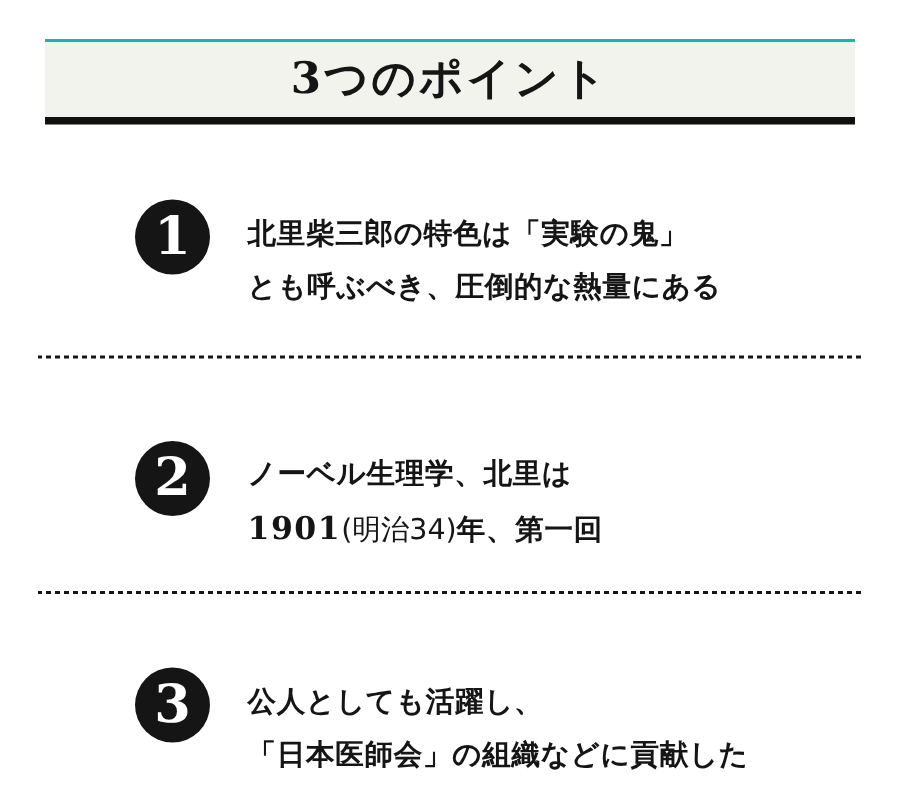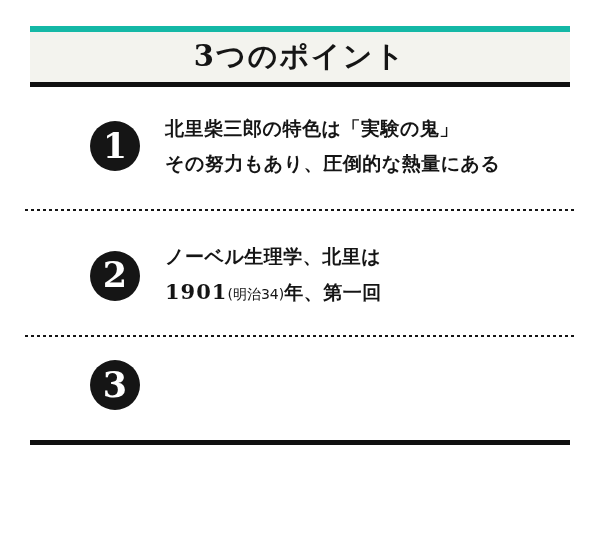--- a/index.html
+++ b/index.html
@@ -12,21 +12,21 @@
     background: #ffffff;
     overflow: hidden;
     font-family: "DejaVu Sans", "Liberation Sans", sans-serif;
     color: #151515;
   }
   .panel {
     margin: 26px 30px 0 30px;
   }
   .header {
     background: #f3f3ee;
-    border-top: 6px solid #14b8a6;
+    border-top: 2px solid #14b8a6;
     border-bottom: 5px solid #101010;
     height: 50px;
     display: flex;
     align-items: center;
     justify-content: center;
   }
   .title {
     margin: 0;
     font-family: "DejaVu Serif", "Liberation Serif", serif;
     font-size: 29px;
@@ -57,33 +57,34 @@
     font-weight: 700;
     line-height: 1;
   }
   .badge span { transform: translateY(-1px); }
   .text {
     margin-left: 25px;
     font-size: 19px;
     font-weight: 700;
     line-height: 35px;
     letter-spacing: 0.5px;
+    margin-top: 32px;
   }
   .line {
     display: block;
     white-space: nowrap;
   }
   .year {
     font-family: "DejaVu Serif", "Liberation Serif", serif;
     font-size: 21px;
     font-weight: 700;
     letter-spacing: 1px;
   }
   .era {
-    font-size: 14px;
+    font-size: 19px;
     font-weight: 400;
     letter-spacing: 0;
     text-align: center;
   }
   .sep {
     height: 2px;
     margin: 28px -5px 0 -5px;
     background-image: repeating-linear-gradient(90deg, #151515 0 3px, transparent 3px 6px);
   }
   .sep-2 { margin-top: 23px; }
@@ -101,21 +102,21 @@
   <div class="header">
     <h1 class="title">3つのポイント</h1>
   </div>
 
   <div class="row row-1">
     <div class="badge">
       <span>1</span>
     </div>
     <div class="text">
       <span class="line">北里柴三郎の特色は「実験の鬼」</span>
-      <span class="line">その努力もあり、圧倒的な熱量にある</span>
+      <span class="line">とも呼ぶべき、圧倒的な熱量にある</span>
     </div>
   </div>
 
   <div class="sep"></div>
 
   <div class="row row-2">
     <div class="badge">
       <span>2</span>
     </div>
     <div class="text">
@@ -124,18 +125,20 @@
     </div>
   </div>
 
   <div class="sep sep-2"></div>
 
   <div class="row row-3">
     <div class="badge">
       <span>3</span>
     </div>
     <div class="text">
+      <span class="line">公人としても活躍し、</span>
+      <span class="line">「日本医師会」の組織などに貢献した</span>
     </div>
   </div>
 
   <div class="bottom-rule"></div>
 
 </div>
 
 </body></html>

